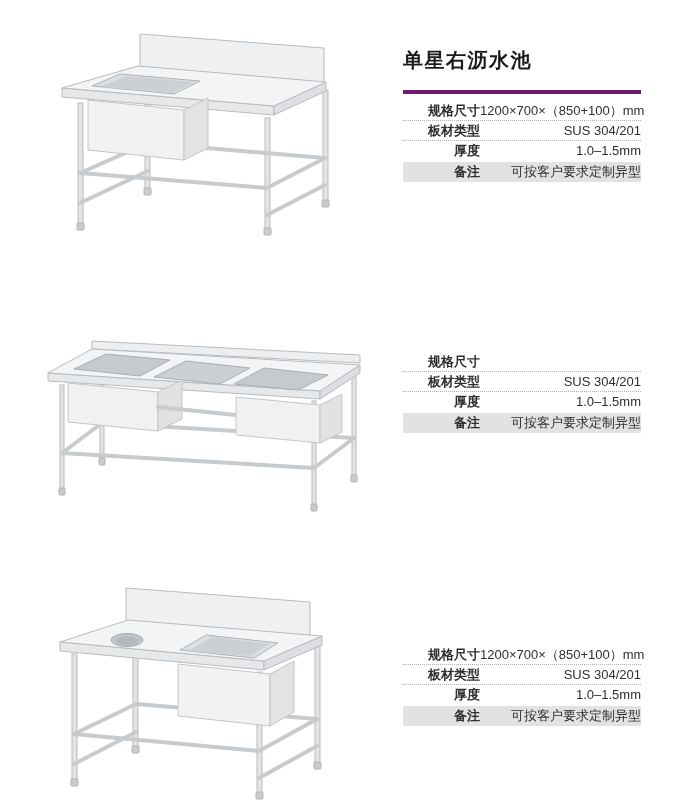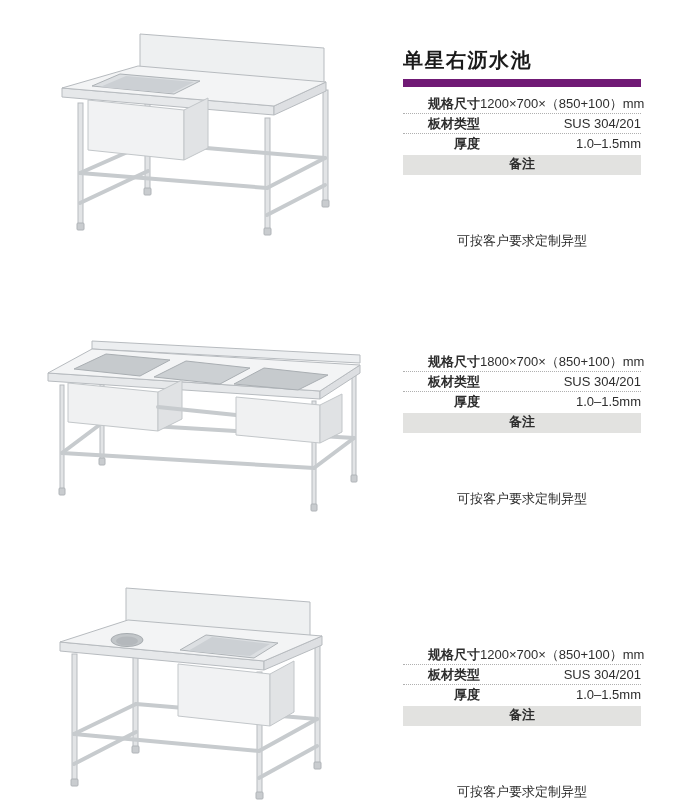--- a/index.html
+++ b/index.html
@@ -5,28 +5,28 @@
   html,body{margin:0;padding:0;}
   body{
     width:698px;height:806px;background:#ffffff;position:relative;overflow:hidden;
     font-family:"Liberation Sans","DejaVu Sans",sans-serif;
   }
   .page{position:absolute;inset:0;}
   .product-image{position:absolute;}
   .product-info{position:absolute;left:403px;width:238px;}
   .product-title{
     font-size:20px;font-weight:bold;color:#1a1a1a;letter-spacing:1.5px;
-    line-height:24px;padding-bottom:7px;border-bottom:8px solid #701a75;
+    line-height:24px;padding-bottom:18px;border-bottom:4px solid #701a75;
   }
   .spec-table{margin-top:7px;}
   .spec-row{display:flex;align-items:center;height:19px;font-size:13px;color:#2e2e2e;}
   .spec-row.dotted{border-bottom:1px dotted #b0b0b0;}
   .spec-label{flex:0 0 77px;font-weight:bold;white-space:nowrap;text-align:right;}
   .spec-value{flex:1;white-space:nowrap;text-align:right;}
-  .spec-row.highlight{background:#e2e2e0;height:20px;margin-top:2px;flex-direction:column;}
+  .spec-row.highlight{background:#e2e2e0;height:20px;margin-top:2px;}
   svg{display:block;}
 </style>
 </head>
 <body>
 
 <div class="page">
 
   <div class="product-image" style="left:28px;top:10px;">
     <svg width="350" height="230" viewBox="0 0 350 230">
 
@@ -130,21 +130,20 @@
       <line x1="136" y1="112" x2="214" y2="120" stroke="#c7cbce" stroke-width="4" stroke-linecap="round"></line>
       <polygon points="214,102 298,110 298,148 214,140" fill="#f0f1f2" stroke="#c2c6c9" stroke-width="1"></polygon>
       <polygon points="298,110 320,99 320,137 298,148" fill="#e0e2e4" stroke="#c2c6c9" stroke-width="1"></polygon>
     </svg>
   </div>
 
   <div class="product-info" style="top:345px;">
     <div class="spec-table">
       <div class="spec-row dotted">
         <span class="spec-label">规格尺寸</span>
-        <span class="spec-value">1800×700×（850+100）mm</span>
       </div>
       <div class="spec-row dotted">
         <span class="spec-label">板材类型</span>
         <span class="spec-value">SUS 304/201</span>
       </div>
       <div class="spec-row">
         <span class="spec-label">厚度</span>
         <span class="spec-value">1.0–1.5mm</span>
       </div>
       <div class="spec-row highlight">

